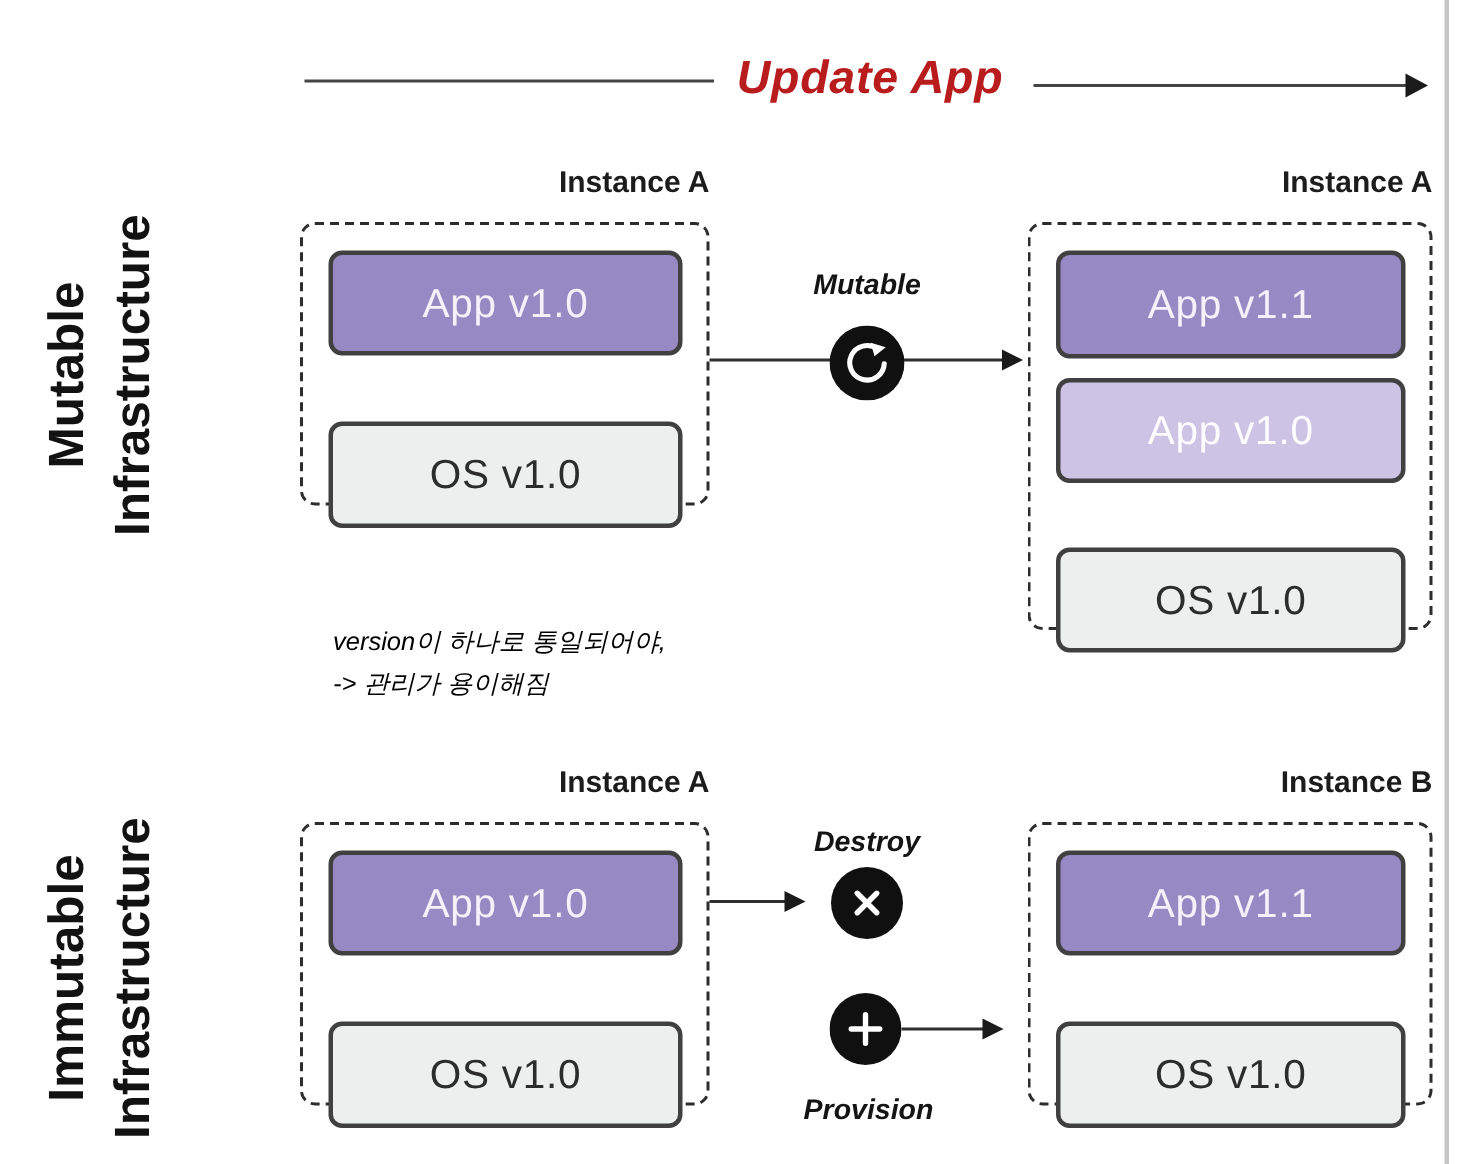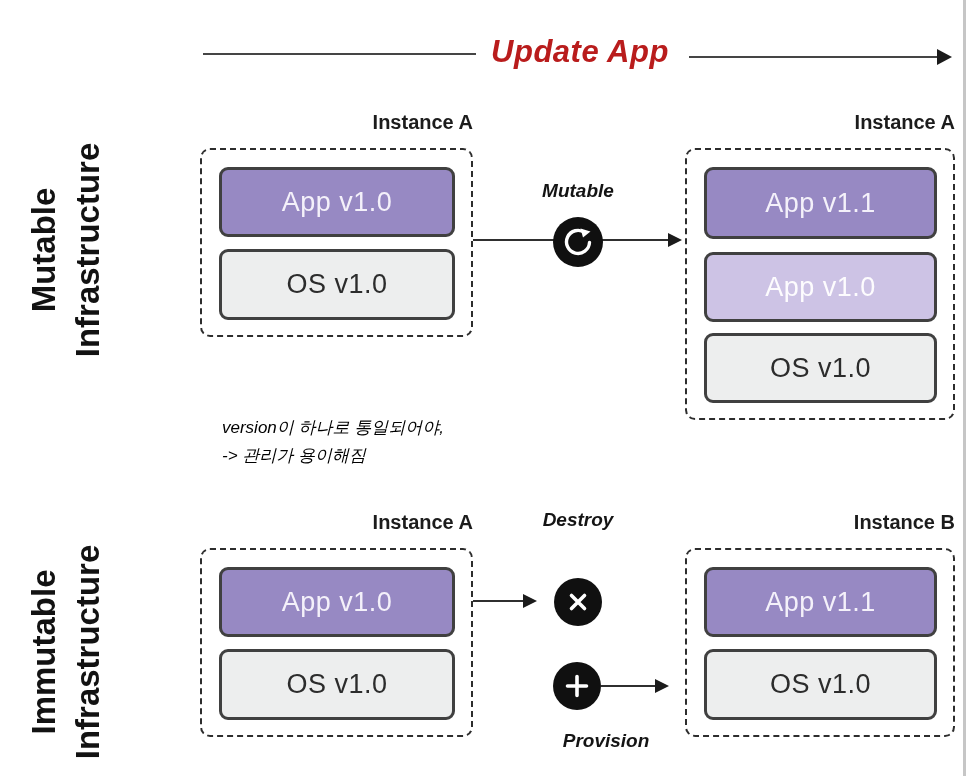--- a/index.html
+++ b/index.html
@@ -50,21 +50,21 @@
     text-align:right; white-space:nowrap;
   }
   .layer {
     position:absolute; left:17px; right:16px;
     border:3px solid #404040; border-radius:9px;
     display:flex; align-items:center; justify-content:center;
     font-size:27px; letter-spacing:0.5px;
   }
   .layer.app-dark  { background:#9789C3; color:#f4f1fa; }
   .layer.app-light { background:#CDC3E5; color:#fdfcfe; }
-  .layer.os        { background:#EDEEEE; color:#2c2c2c; }
+  .layer.os        { background:#EDEEEE; color:#2c2c2c;margin-top:32px; }
 
   
   .arrow-line { position:absolute; height:0; border-top:2.5px solid #2f2f2f; }
   .circle-icon { position:absolute; }
   .action-label {
     position:absolute; font-size:19px; font-weight:bold; font-style:italic;
     color:#141414; text-align:center; white-space:nowrap;
   }
 
   
@@ -126,39 +126,39 @@
     <div>version이 하나로 통일되어야,</div>
     <div>-&gt; 관리가 용이해짐</div>
   </div>
 
   <div class="instance-title" style="left:200px; top:511px; width:273px;">Instance A</div>
   <div class="instance" style="left:200px; top:548px; width:273px; height:189px;">
     <div class="layer app-dark" style="top:17px; height:70px;">App v1.0</div>
     <div class="layer os" style="top:99px; height:71px;">OS v1.0</div>
   </div>
 
-  <div class="action-label" style="left:508px; top:509px; width:140px;">Destroy</div>
+  <div class="action-label" style="left:508px; top:551px; width:140px;">Destroy</div>
   <div class="arrow-line" style="left:473px; top:600px; width:51px;"></div>
   <div class="arrowhead" style="left:523px; top:594px;"></div>
   <div class="circle-icon" style="left:554px; top:578px;">
     <svg width="48" height="48" viewBox="0 0 48 48">
       <circle cx="24" cy="24" r="24" fill="#101010"></circle>
       <path d="M17.5 17.5 L30.5 30.5 M30.5 17.5 L17.5 30.5" stroke="#ffffff" stroke-width="3.6" stroke-linecap="round"></path>
     </svg>
   </div>
 
   <div class="circle-icon" style="left:553px; top:662px;">
     <svg width="48" height="48" viewBox="0 0 48 48">
       <circle cx="24" cy="24" r="24" fill="#101010"></circle>
       <path d="M24 14.5 V33.5 M14.5 24 H33.5" stroke="#ffffff" stroke-width="3.6" stroke-linecap="round"></path>
     </svg>
   </div>
   <div class="arrow-line" style="left:601px; top:685px; width:55px;"></div>
   <div class="arrowhead" style="left:655px; top:679px;"></div>
-  <div class="action-label" style="left:536px; top:730px; width:140px;text-align:center;">Provision</div>
+  <div class="action-label" style="left:509px; top:730px; width:140px;text-align:center;">Provision</div>
 
   <div class="instance-title" style="left:685px; top:511px; width:270px;">Instance B</div>
   <div class="instance" style="left:685px; top:548px; width:270px; height:189px;">
     <div class="layer app-dark" style="top:17px; height:70px;">App v1.1</div>
     <div class="layer os" style="top:99px; height:71px;">OS v1.0</div>
   </div>
 
 </div>
 
 </body></html>

